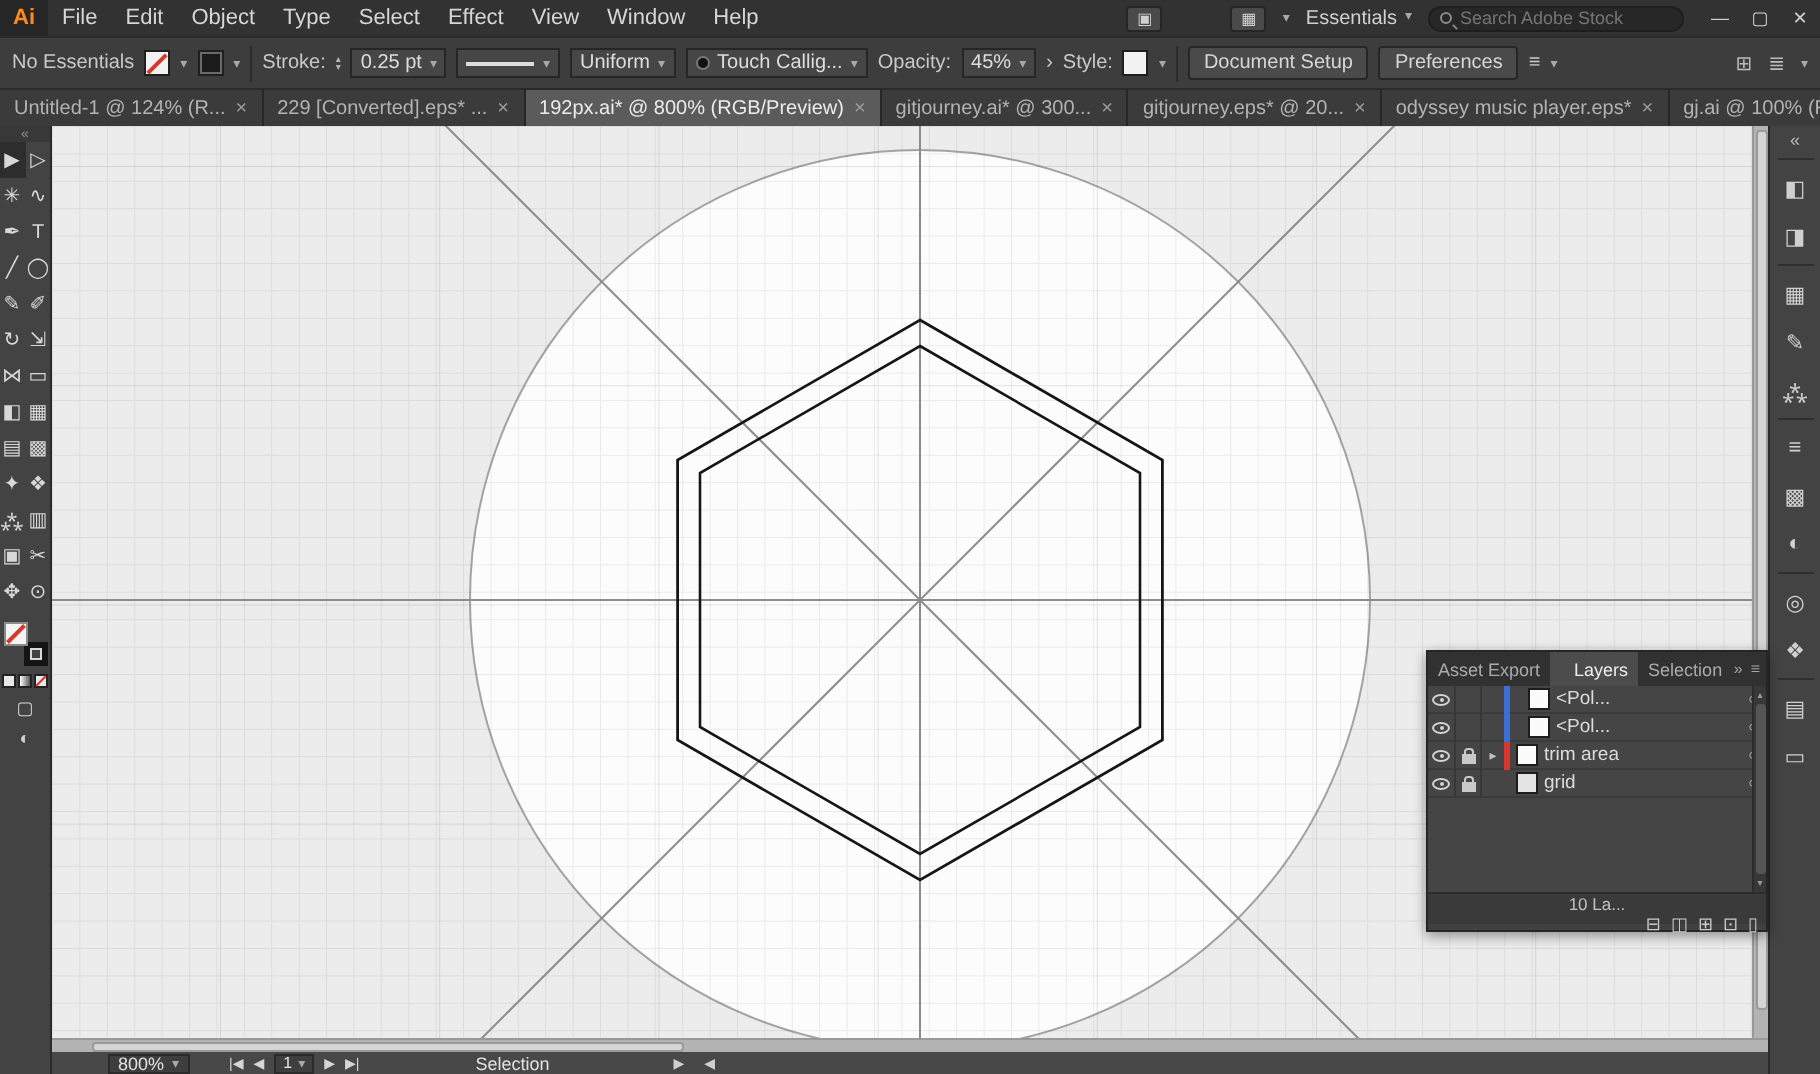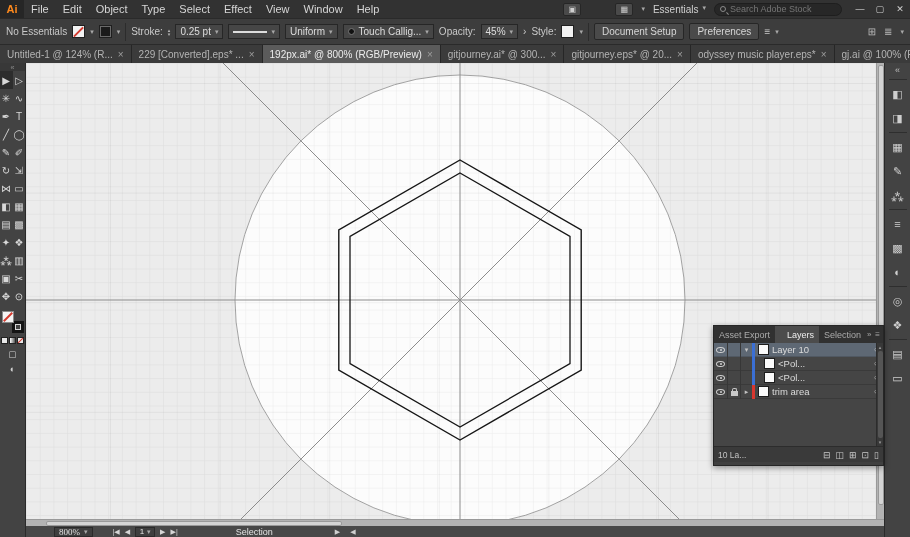--- a/index.html
+++ b/index.html
@@ -87,21 +87,21 @@
   
   #hscroll { position:absolute; left:26px; top:519px; width:858px; height:7px; background:#b3b3b3;
     border-top:1px solid #999; }
   #hscroll .thumb { position:absolute; left:20px; top:1px; width:296px; height:5px; background:#d4d4d4;
     border:1px solid #9a9a9a; border-radius:2px; }
 
   
   #statusbar { position:absolute; left:26px; top:526px; width:858px; height:11px; background:#484848;
     display:flex; align-items:center; color:#e2e2e2; font-size:9px; gap:6px; padding-left:28px; }
   #statusbar .zfield { display:flex; align-items:center; gap:4px; background:#3e3e3e;
-    border:1px solid #2a2a2a; height:10px; padding:0 4px;font-family:Liberation Serif, serif; }
+    border:1px solid #2a2a2a; height:10px; padding:0 4px; }
   .nav { display:flex; align-items:center; gap:5px; margin-left:14px; font-size:7px; color:#d6d6d6; }
   .nav .abfield { background:#3e3e3e; border:1px solid #2a2a2a; height:10px; min-width:20px;
     display:flex; align-items:center; justify-content:center; gap:3px; font-size:8px; color:#e8e8e8; }
   .status-label { margin-left:52px; font-size:9px; }
   .sb-arrows { margin-left:56px; display:flex; gap:10px; font-size:7px; color:#cfcfcf; }
 
   
   #rightstrip { position:absolute; left:884px; top:63px; width:26px; height:474px; background:#434343;
     border-left:1px solid #2a2a2a; display:flex; flex-direction:column; align-items:center; }
   #rightstrip .strip-expand { height:14px; display:flex; align-items:center; color:#bdbdbd; font-size:9px; }
@@ -135,21 +135,21 @@
   .eye::after { content:""; position:absolute; left:2.5px; top:1px; width:2px; height:2px;
     border-radius:50%; background:#d2d2d2; }
   .lock { width:7px; height:5px; background:#c9c9c9; position:relative; margin-top:3px; }
   .lock::before { content:""; position:absolute; top:-3px; left:1px; width:3px; height:3px;
     border:1px solid #c9c9c9; border-bottom:none; border-radius:2px 2px 0 0; }
   .lp-scroll { position:absolute; right:0; top:0; width:7px; height:103px; background:#383838;
     border-left:1px solid #2c2c2c; display:flex; flex-direction:column; align-items:center;
     justify-content:space-between; color:#9a9a9a; font-size:5px; padding:1px 0; }
   .lp-scroll .sthumb { width:5px; flex:1; margin:1px 0; background:#555; border-radius:2px; }
   .lp-footer { height:16px; background:#3a3a3a; border-top:1px solid #2c2c2c; display:flex;
-    align-items:center; padding:0 4px; gap:11px; color:#c9c9c9; }
+    align-items:center; padding:0 4px; gap:0; color:#c9c9c9;flex-direction:column; }
   .lp-footer .fcount { font-size:8.5px; color:#c2c2c2; }
   .lp-footer .ficons { margin-left:auto; display:flex; gap:5px; font-size:9px; color:#c9c9c9; }
 </style>
 </head>
 <body>
 
 <div id="menubar">
   <div class="logo">Ai</div>
   <div class="menu-item">File</div>
   <div class="menu-item">Edit</div>
@@ -388,31 +388,20 @@
   <div class="lp-tabs">
     <span class="lp-tab">Asset Export</span>
     <span class="lp-tab active">Layers</span>
     <span class="lp-tab">Selection</span>
     <span class="lp-right">
       <span>»</span>
       <span>≡</span>
     </span>
   </div>
   <div class="lp-rows">
-    <div class="lp-row selected">
-      <span class="cell-eye">
-          <span class="eye"></span>
-        </span>
-      <span class="cell-lock"></span>
-      <span class="cell-chev">▾</span>
-      <span class="colorstrip" style="background:#3b6fd4"></span>
-      <span class="thumb14"></span>
-      <span class="lname">Layer 10</span>
-      <span class="ltarget">○</span>
-    </div>
     <div class="lp-row">
       <span class="cell-eye">
           <span class="eye"></span>
         </span>
       <span class="cell-lock"></span>
       <span class="cell-chev"></span>
       <span class="colorstrip" style="background:#3b6fd4"></span>
       <span class="thumb14 indent"></span>
       <span class="lname">&lt;Pol...</span>
       <span class="ltarget">○</span>
@@ -432,20 +421,33 @@
       <span class="cell-eye">
           <span class="eye"></span>
         </span>
       <span class="cell-lock">
           <span class="lock"></span>
         </span>
       <span class="cell-chev">▸</span>
       <span class="colorstrip" style="background:#d8372f"></span>
       <span class="thumb14"></span>
       <span class="lname">trim area</span>
+      <span class="ltarget">○</span>
+    </div>
+    <div class="lp-row">
+      <span class="cell-eye">
+          <span class="eye"></span>
+        </span>
+      <span class="cell-lock">
+          <span class="lock"></span>
+        </span>
+      <span class="cell-chev"></span>
+      <span class="colorstrip"></span>
+      <span class="thumb14" style="background:#e4e4e4"></span>
+      <span class="lname">grid</span>
       <span class="ltarget">○</span>
     </div>
     <div class="lp-scroll">
       <span>▴</span>
       <span class="sthumb"></span>
       <span>▾</span>
     </div>
   </div>
   <div class="lp-footer">
     <span class="fcount">10 La...</span>

